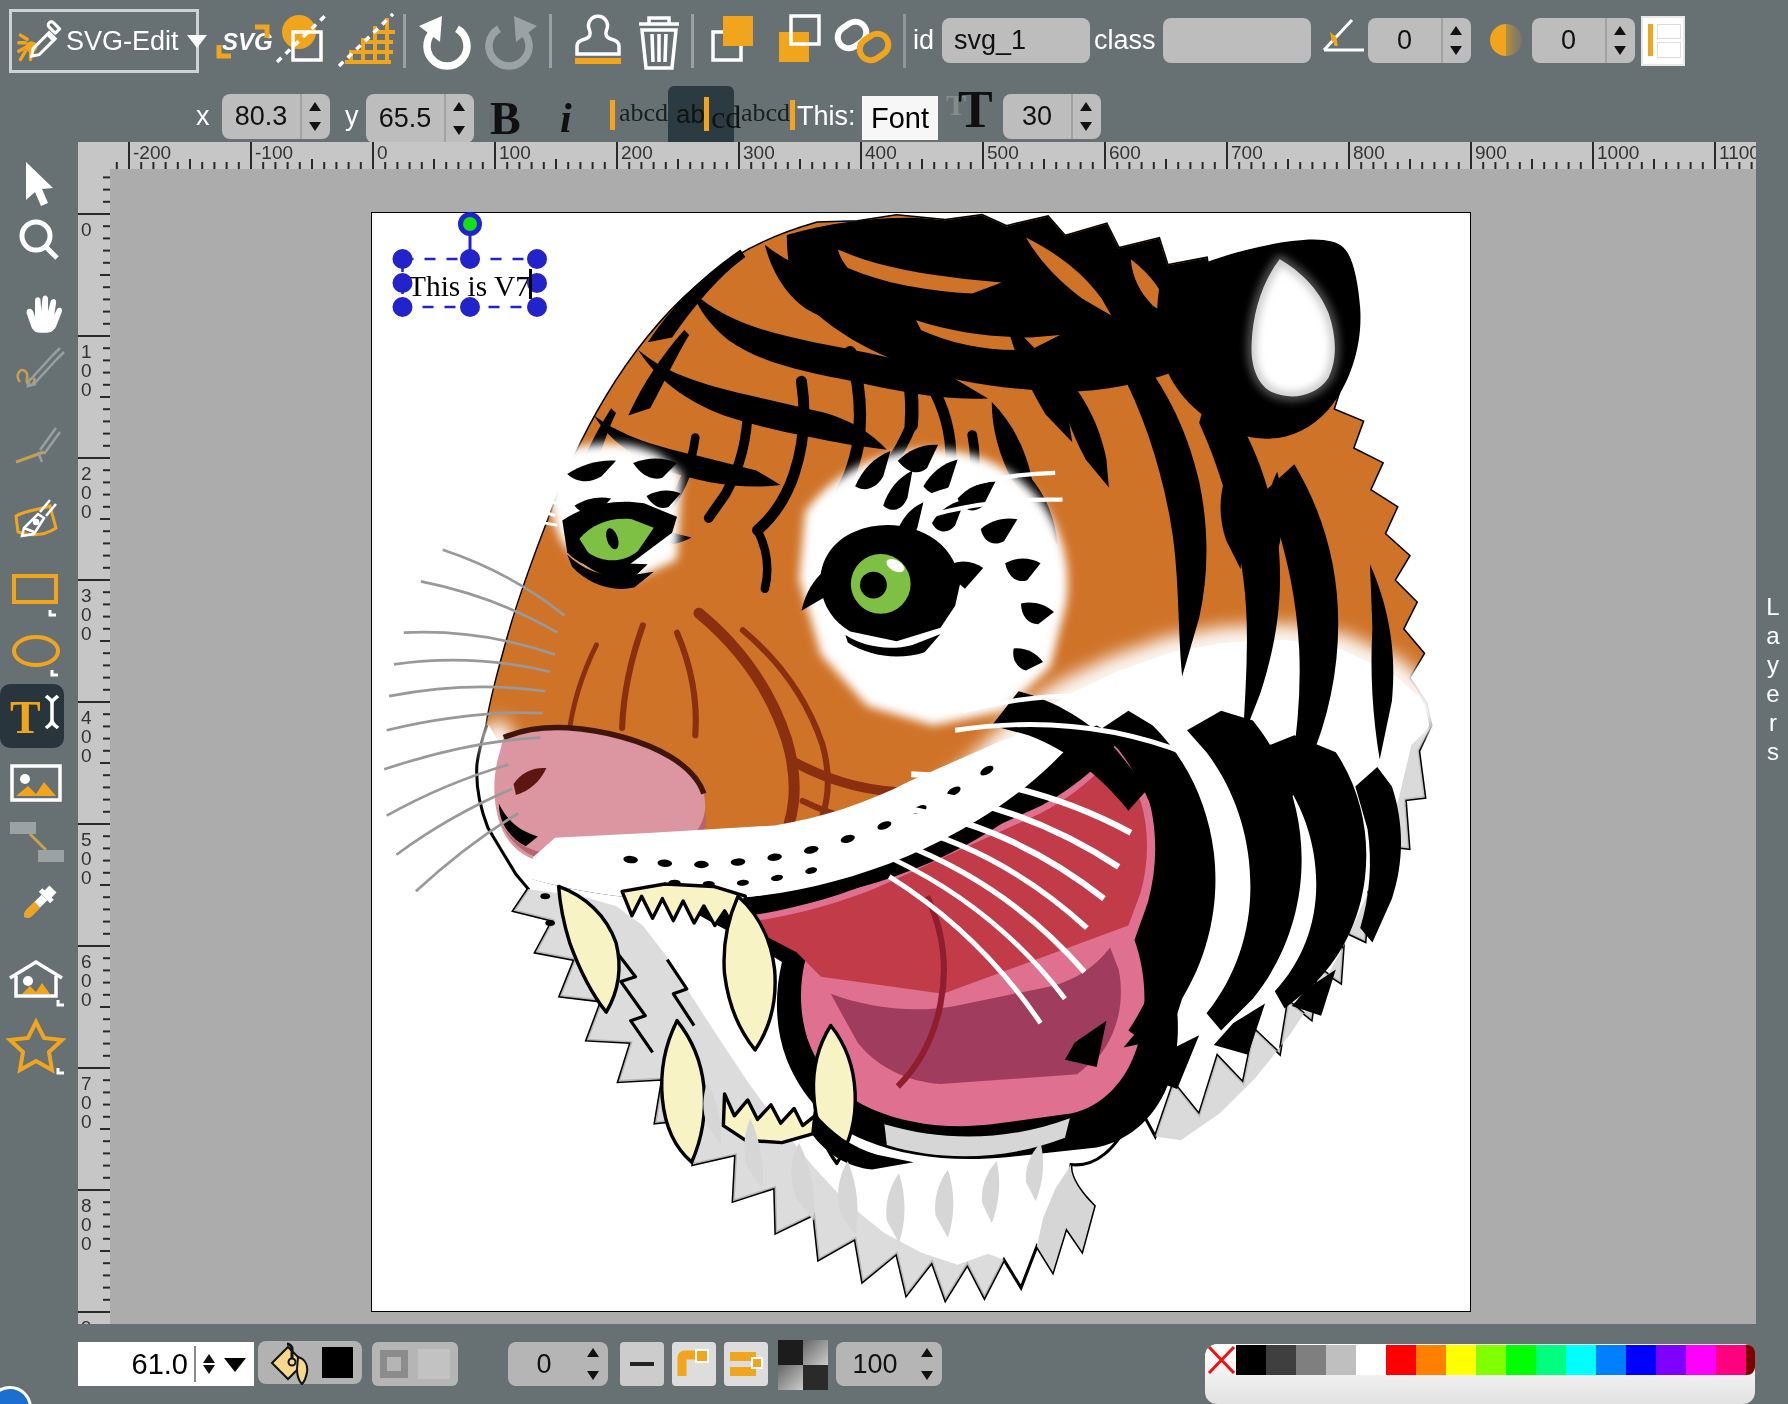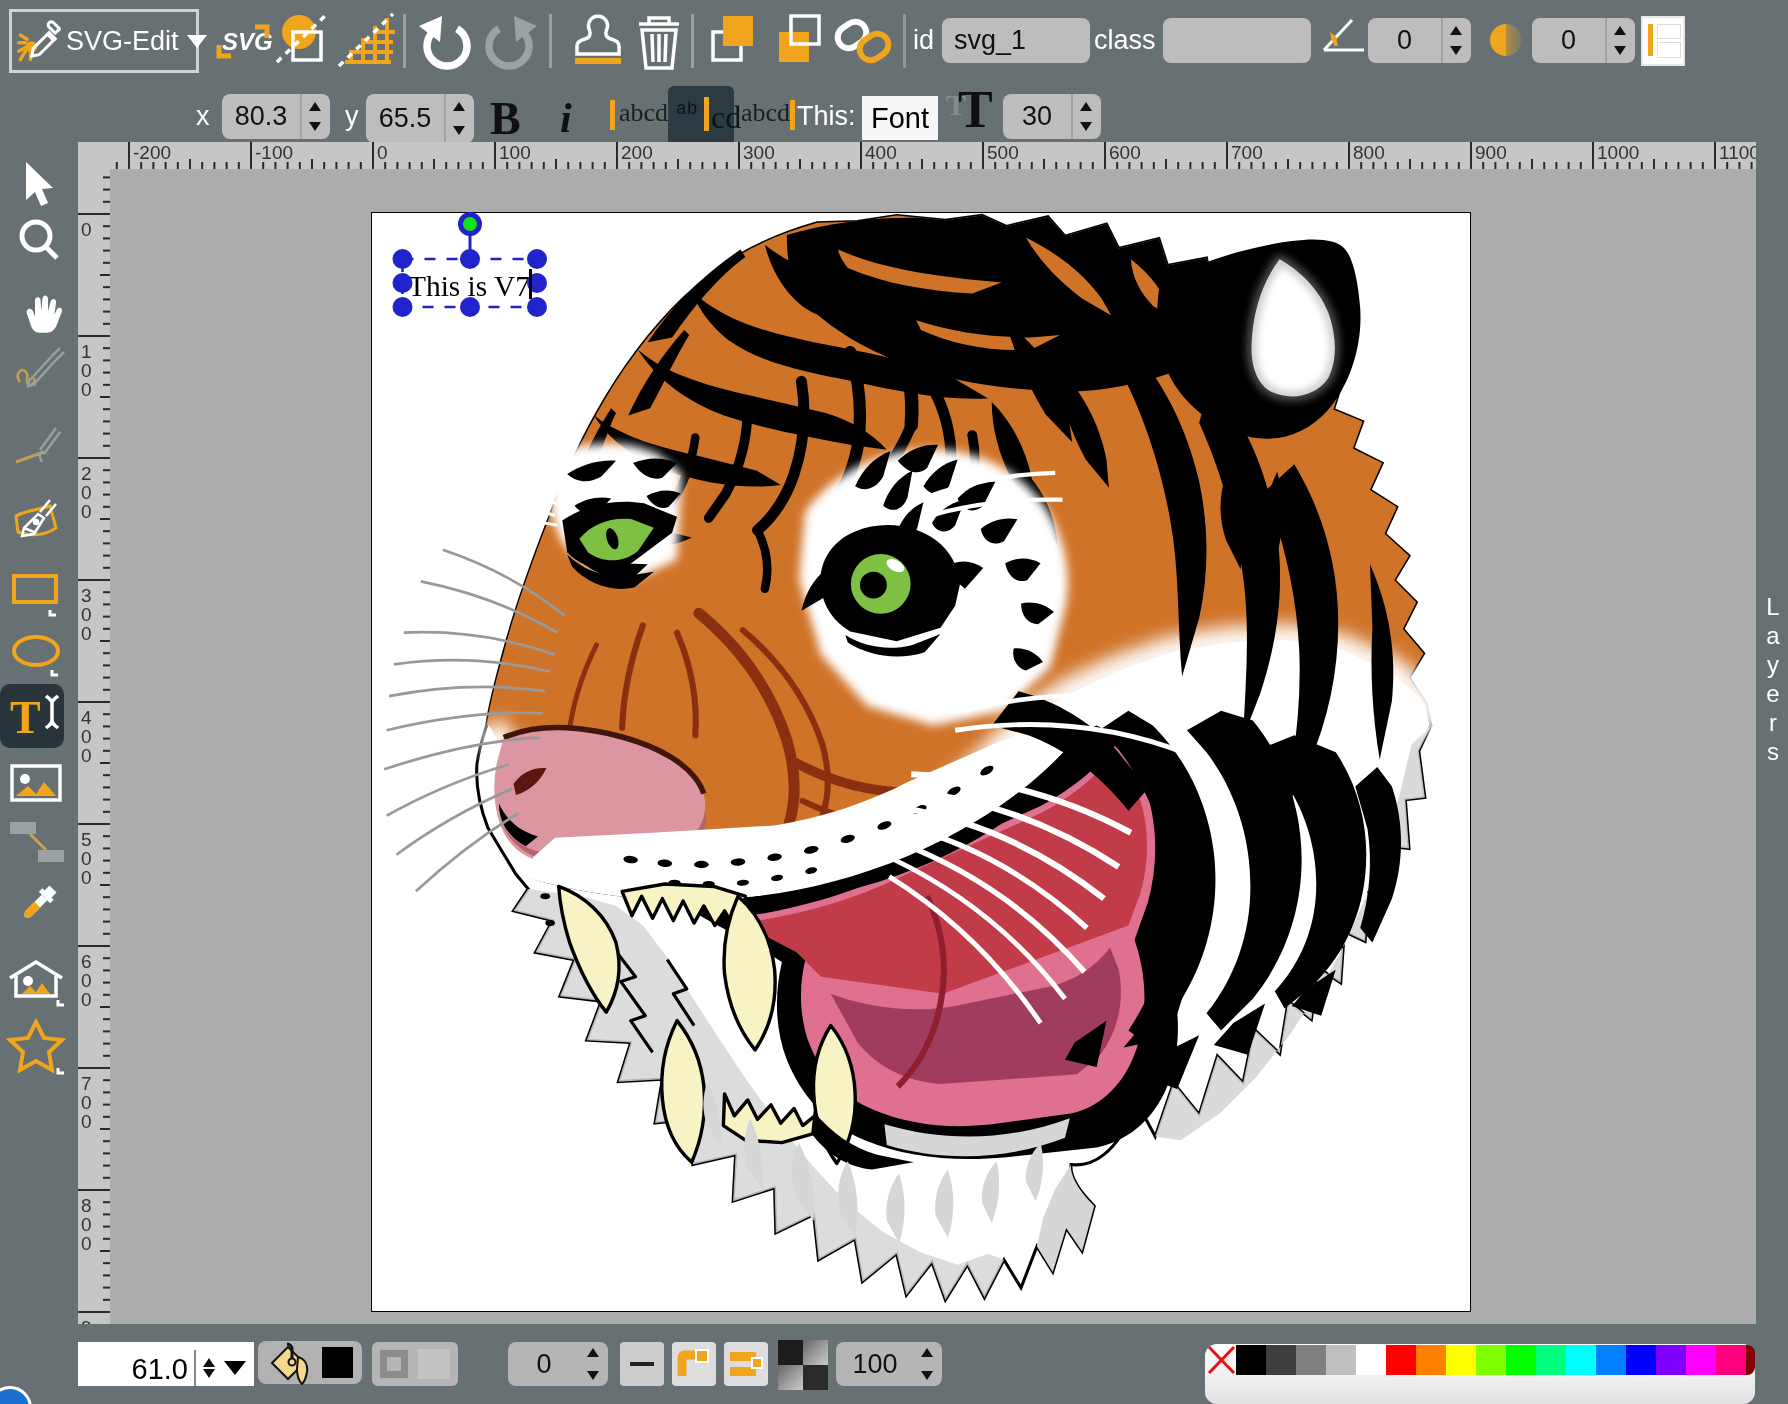--- a/index.html
+++ b/index.html
@@ -162,21 +162,21 @@
     <div class="spin"></div>
   </div>
 <div class="abs" style="left:490px;top:92px;font-family:'Liberation Serif',serif;font-weight:bold;font-size:46px;color:#101010;">B</div>
 <div class="abs" style="left:560px;top:94px;font-family:'Liberation Serif',serif;font-style:italic;font-weight:bold;font-size:42px;color:#101010;">i</div>
 
 <div class="abs" style="left:610px;top:98px;width:52px;height:38px;">
   <div class="abs" style="left:0;top:2px;width:5px;height:30px;background:#f0a51c;"></div>
   <div class="abs" style="left:9px;top:0;font-family:'Liberation Serif',serif;font-size:26px;color:#16201d;">abcd</div>
 </div>
 <div class="abs" style="left:668px;top:86px;width:66px;height:62px;background:#2c3a42;border-radius:6px;">
-  <div class="abs" style="left:8px;top:13px;font-family:Liberation Mono, monospace;font-size:18px;color:#0e1412;">ab</div>
+  <div class="abs" style="left:8px;top:13px;font-family:Liberation Sans, sans-serif;font-size:26px;color:#0e1412;">ab</div>
   <div class="abs" style="left:36px;top:11px;width:5px;height:34px;background:#f0a51c;"></div>
   <div class="abs" style="left:43px;top:13px;font-family:'Liberation Serif',serif;font-size:32px;color:#0e1412;">cd</div>
 </div>
 <div class="abs" style="left:741px;top:98px;width:56px;height:38px;">
   <div class="abs" style="left:0;top:0;font-family:'Liberation Serif',serif;font-size:26px;color:#16201d;">abcd</div>
   <div class="abs" style="left:49px;top:2px;width:5px;height:30px;background:#f0a51c;"></div>
 </div>
 <div class="wlabel" style="left:797px;top:101px;">This:</div>
 <div class="abs" style="left:862px;top:96px;width:76px;height:44px;background:#f7f7f7;display:flex;align-items:center;justify-content:center;font-size:29px;color:#000;">Font</div>
 <div class="abs" style="left:946px;top:88px;font-family:'Liberation Serif',serif;font-weight:bold;font-size:30px;color:#848c8c;">T</div>
@@ -824,21 +824,21 @@
   </g>
   <circle cx="28" cy="981" r="5" fill="#fff"></circle>
   <path d="M22 994 l8 -8 6 6 6 -9 8 11 z" fill="#f0a51c"></path>
   <path d="M58 1000 v5 h6" stroke="#fff" stroke-width="3" fill="none"></path>
 
   <path d="M36 1022 l8 16 18 2 -13 12 3 18 -16 -9 -16 9 3 -18 -13 -12 18 -2 z" fill="none" stroke="#f0a51c" stroke-width="4"></path>
   <path d="M58 1068 v5 h6" stroke="#fff" stroke-width="3" fill="none"></path>
   </g>
 </svg>
 
-<div class="abs" style="left:78px;top:1342px;width:176px;height:44px;background:#fff;display:flex;align-items:flex-end;">
+<div class="abs" style="left:78px;top:1342px;width:176px;height:44px;background:#fff;display:flex;align-items:center;">
   <div style="flex:1;text-align:right;font-size:29px;color:#000;padding-right:6px;">61.0</div>
   <div class="spin" style="border-left:2px solid #888;height:36px;width:26px;"></div>
   <span style="width:0;height:0;border:11px solid transparent;border-top:14px solid #000;margin:12px 8px 0 2px;"></span>
 </div>
 
 <div class="abs" style="left:258px;top:1341px;width:104px;height:43px;background:#b2b2b2;border-radius:8px;"></div>
 <svg class="abs" style="left:264px;top:1341px;" width="48" height="44" viewBox="0 0 48 44">
   <path d="M24 6 L40 22 L24 38 L8 22 Z" fill="#f5d78e" stroke="#111" stroke-width="2"></path>
   <path d="M23 3 a5 5 0 0 1 5 5 l0 12" fill="none" stroke="#111" stroke-width="3"></path>
   <circle cx="28" cy="21" r="3.5" fill="#f5d78e" stroke="#111" stroke-width="2"></circle>

